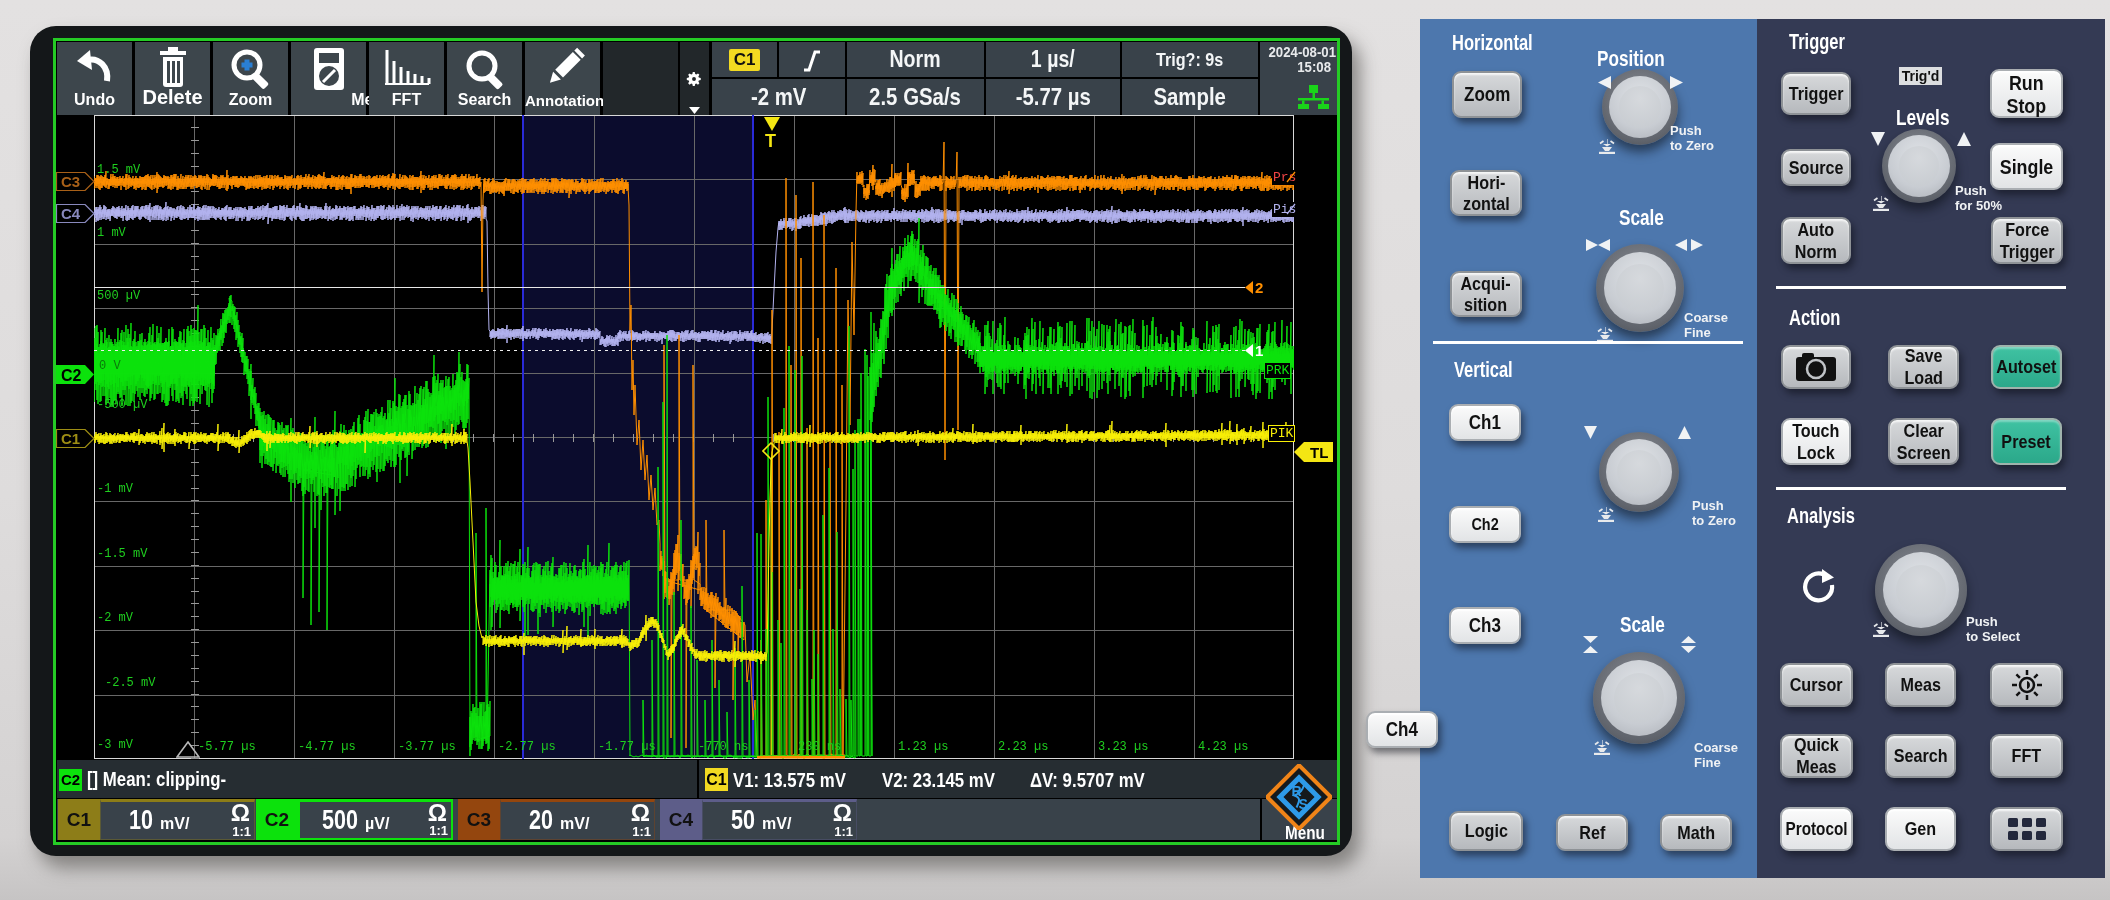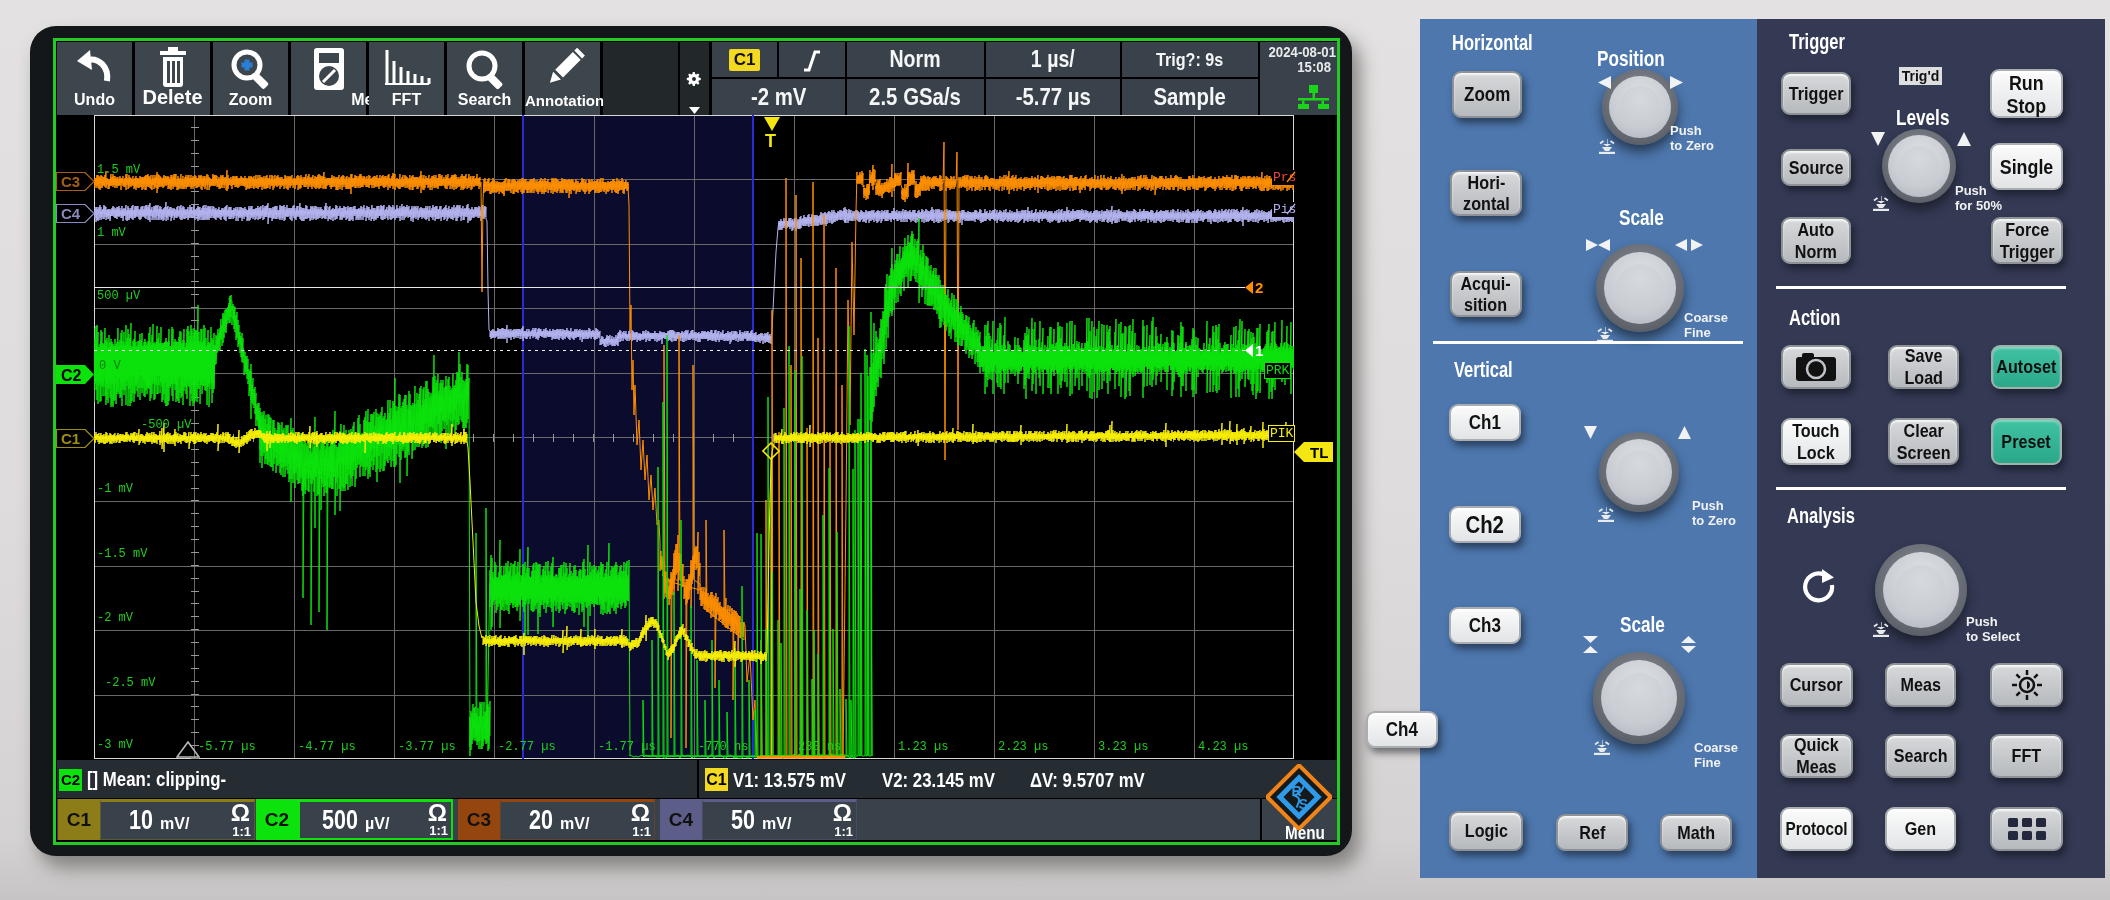--- a/index.html
+++ b/index.html
@@ -192,21 +192,21 @@
     <polygon points="8,0 8,13 0,6.5" fill="#ff8f00"></polygon>
     <text x="10" y="12" font-size="15" font-weight="bold" fill="#ff8f00" font-family="Liberation Sans">2</text>
   </svg>
 <svg class="abs" style="left:1245px;top:344px" width="22" height="14">
     <polygon points="8,0 8,13 0,6.5" fill="#fff"></polygon>
     <text x="10" y="12" font-size="15" font-weight="bold" fill="#fff" font-family="Liberation Sans">1</text>
   </svg>
 <div class="glab" style="left:97px;top:163px;">1.5 mV</div>
 <div class="glab" style="left:97px;top:226px;">1 mV</div>
 <div class="glab" style="left:97px;top:289px;">500 µV</div>
-<div class="glab" style="left:97px;top:418px;margin-left:44px;">-500 µV</div>
+<div class="glab" style="left:97px;top:398px;">-500 µV</div>
 <div class="glab" style="left:97px;top:482px;">-1 mV</div>
 <div class="glab" style="left:97px;top:547px;">-1.5 mV</div>
 <div class="glab" style="left:97px;top:611px;">-2 mV</div>
 <div class="glab" style="left:97px;top:676px;margin-left:8px;">-2.5 mV</div>
 <div class="glab" style="left:97px;top:738px;">-3 mV</div>
 <div class="glab" style="left:99px;top:359px;color:#0a7a0a;">0 V</div>
 <div class="glab" style="left:198px;top:740px;">-5.77 µs</div>
 <div class="glab" style="left:298px;top:740px;">-4.77 µs</div>
 <div class="glab" style="left:398px;top:740px;">-3.77 µs</div>
 <div class="glab" style="left:498px;top:740px;">-2.77 µs</div>
@@ -355,21 +355,21 @@
     <path d="M4 10 L14 10 L11 14 L7 14 Z" fill="#e8eaec"></path>
     <path d="M9 2 L9.6 2 L9.6 7 L13 7 L9 9.4 L5 7 L9 7 Z" fill="#e8eaec"></path>
     <path d="M2 6.5 L5.5 4 M16 6.5 L12.5 4" stroke="#e8eaec" stroke-width="1.7"></path>
   </svg>
 <div class="kslab" style="left:1684px;top:310px;text-align:left;">Coarse<br>Fine</div>
 <div class="abs" style="left:1433px;top:341px;width:310px;height:3px;background:#fff;"></div>
 <div class="panelhead" style="left:1454px;top:357px;">Vertical</div>
 <div class="btn bw" style="left:1449px;top:404px;width:72px;height:37px;font-size:20px;">
     <span class="bl">Ch1</span>
   </div>
-<div class="btn bw" style="left:1449px;top:506px;width:72px;height:37px;font-size:24px;">
+<div class="btn bw" style="left:1449px;top:506px;width:72px;height:37px;font-size:17px;">
     <span class="bl">Ch2</span>
   </div>
 <div class="btn bw" style="left:1449px;top:607px;width:72px;height:37px;font-size:20px;">
     <span class="bl">Ch3</span>
   </div>
 <div class="btn bw" style="left:1366px;top:711px;width:72px;height:37px;font-size:20px;">
     <span class="bl">Ch4</span>
   </div>
 <div class="knob" style="left:1599px;top:432px;width:80px;height:80px;"></div>
 <div class="knobin" style="left:1606px;top:439px;width:66px;height:66px;"></div>

